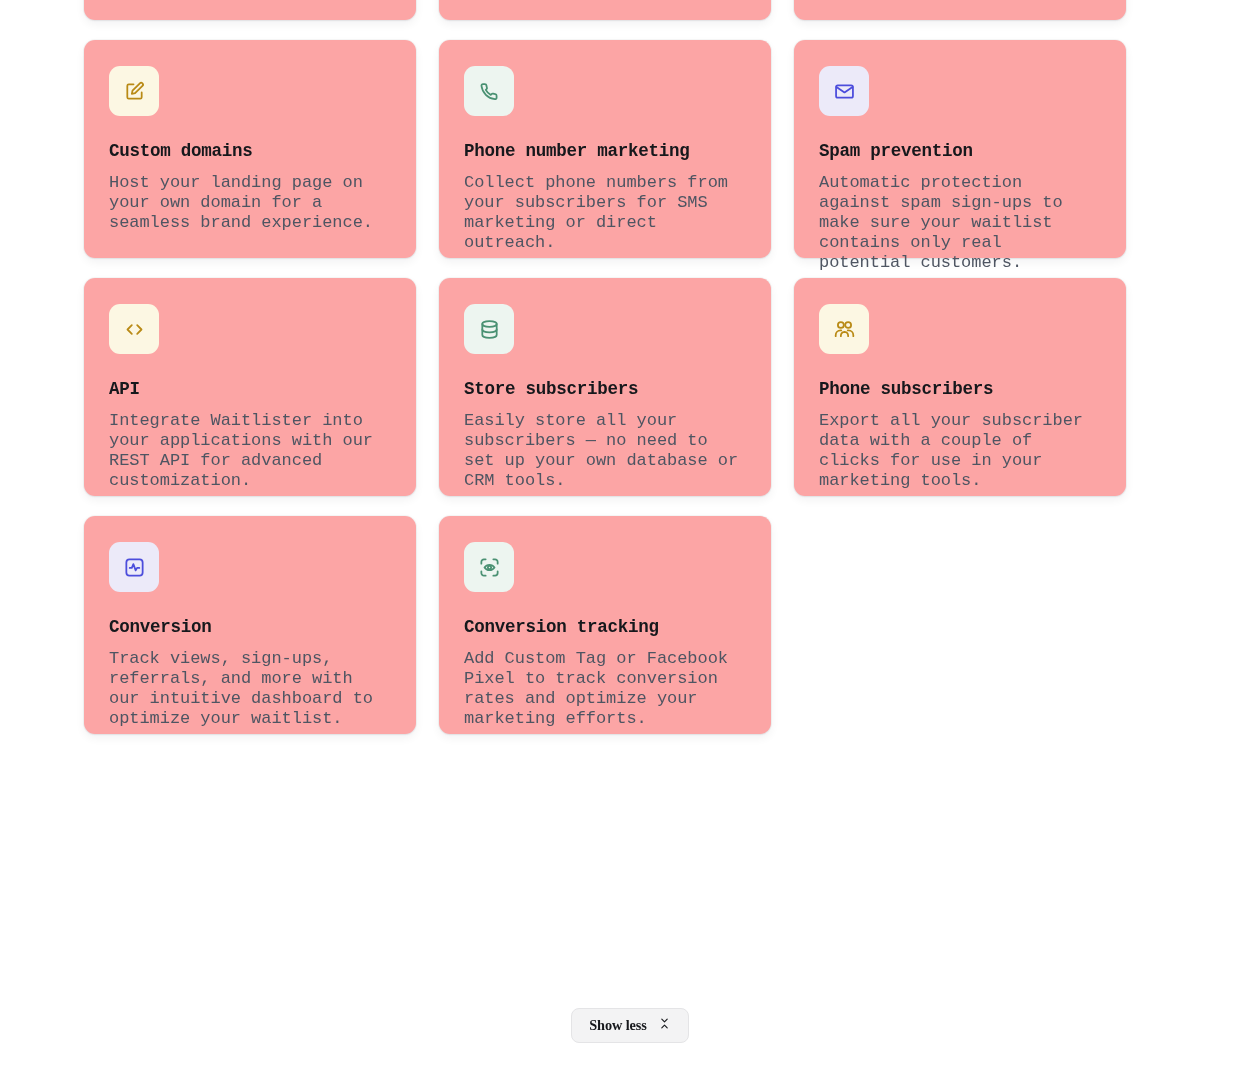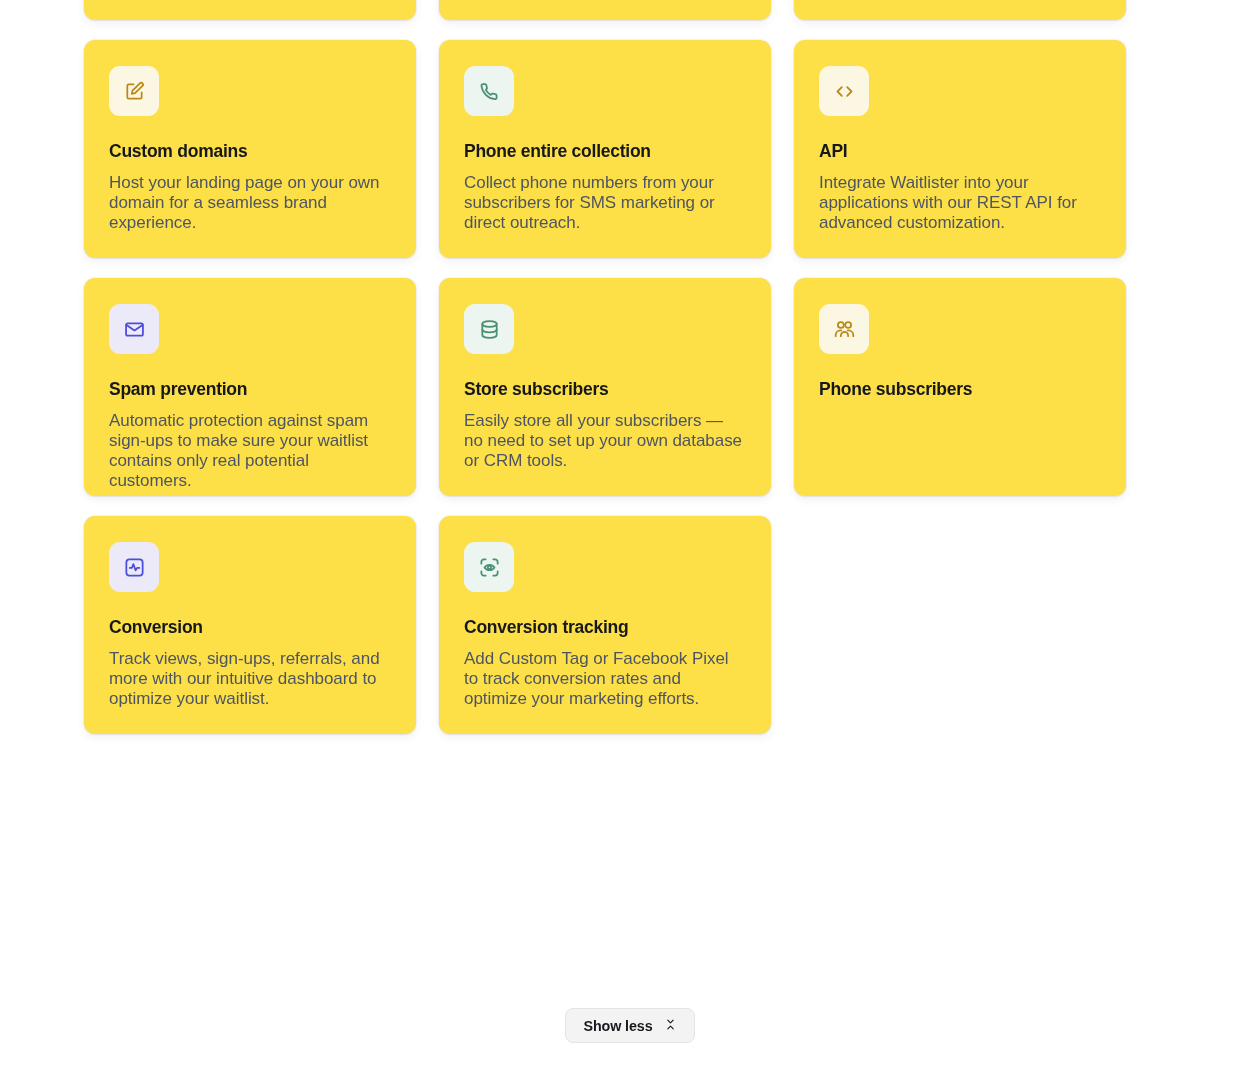--- a/index.html
+++ b/index.html
@@ -27,26 +27,27 @@
     row-gap: 20px;
     position: absolute;
     left: 84px;
     top: -198px;
   }
 
   
   .feature-card {
     width: 332px;
     height: 218px;
-    background: #fde047;
+    background: #fca5a5;
     border-radius: 11px;
     box-shadow: 0 1px 2px rgba(16,24,40,0.05),
                 0 4px 10px rgba(16,24,40,0.055),
                 0 0 0 1px rgba(16,24,40,0.035);
     padding: 26px 25px 0 25px;
+    font-family: Liberation Mono, monospace;
   }
 
   .icon-tile {
     width: 50px;
     height: 50px;
     border-radius: 11px;
     display: flex;
     align-items: center;
     justify-content: center;
   }
@@ -89,21 +90,21 @@
   }
   .show-less-btn {
     display: inline-flex;
     align-items: center;
     gap: 11px;
     height: 35px;
     padding: 0 17px;
     background: #f3f3f4;
     border: 1px solid #e4e4e6;
     border-radius: 8px;
-    font-family: Liberation Sans, sans-serif;
+    font-family: Liberation Serif, serif;
     font-size: 14.3px;
     font-weight: 700;
     color: #17191d;
     letter-spacing: -0.1px;
     cursor: pointer;
   }
   .show-less-btn svg {
     width: 13px; height: 13px;
     stroke: #17191d; stroke-width: 2.1;
     fill: none; stroke-linecap: round; stroke-linejoin: round;
@@ -131,46 +132,46 @@
         <div class="card-desc">Host your landing page on your own domain for a seamless brand experience.</div>
       </div>
       <div class="feature-card">
         <div class="icon-tile tile-green">
           <span>
             <svg class="ic-green" viewBox="0 0 24 24" fill="none" stroke-width="1.85" stroke-linecap="round" stroke-linejoin="round">
               <path d="M7.2 4.2h-2a1.6 1.6 0 0 0-1.6 1.8 16 16 0 0 0 14 14 1.6 1.6 0 0 0 1.8-1.6v-2a1.6 1.6 0 0 0-1.4-1.6 10 10 0 0 1-2.2-.5 1.6 1.6 0 0 0-1.7.4l-.8.8a13 13 0 0 1-5.2-5.2l.8-.8a1.6 1.6 0 0 0 .4-1.7 10 10 0 0 1-.5-2.2 1.6 1.6 0 0 0-1.6-1.4z"></path>
             </svg>
           </span>
         </div>
-        <div class="card-title">Phone entire collection</div>
+        <div class="card-title">Phone number marketing</div>
         <div class="card-desc">Collect phone numbers from your subscribers for SMS marketing or direct outreach.</div>
+      </div>
+      <div class="feature-card">
+        <div class="icon-tile tile-indigo">
+          <span>
+            <svg class="ic-indigo" viewBox="0 0 24 24" fill="none" stroke-width="1.85" stroke-linecap="round" stroke-linejoin="round">
+              <rect x="3.2" y="5.5" width="17.6" height="13" rx="1.8"></rect>
+              <path d="M3.6 7.2 12 13l8.4-5.8"></path>
+            </svg>
+          </span>
+        </div>
+        <div class="card-title">Spam prevention</div>
+        <div class="card-desc">Automatic protection against spam sign-ups to make sure your waitlist contains only real potential customers.</div>
       </div>
       <div class="feature-card">
         <div class="icon-tile tile-amber">
           <span>
             <svg class="ic-amber" viewBox="0 0 24 24" fill="none" stroke-width="1.85" stroke-linecap="round" stroke-linejoin="round">
               <path d="M9.2 7.5 4.7 12l4.5 4.5"></path>
               <path d="M14.8 7.5 19.3 12l-4.5 4.5"></path>
             </svg>
           </span>
         </div>
         <div class="card-title">API</div>
         <div class="card-desc">Integrate Waitlister into your applications with our REST API for advanced customization.</div>
-      </div>
-      <div class="feature-card">
-        <div class="icon-tile tile-indigo">
-          <span>
-            <svg class="ic-indigo" viewBox="0 0 24 24" fill="none" stroke-width="1.85" stroke-linecap="round" stroke-linejoin="round">
-              <rect x="3.2" y="5.5" width="17.6" height="13" rx="1.8"></rect>
-              <path d="M3.6 7.2 12 13l8.4-5.8"></path>
-            </svg>
-          </span>
-        </div>
-        <div class="card-title">Spam prevention</div>
-        <div class="card-desc">Automatic protection against spam sign-ups to make sure your waitlist contains only real potential customers.</div>
       </div>
       <div class="feature-card">
         <div class="icon-tile tile-green">
           <span>
             <svg class="ic-green" viewBox="0 0 24 24" fill="none" stroke-width="1.85" stroke-linecap="round" stroke-linejoin="round">
               <ellipse cx="12" cy="6.2" rx="7.5" ry="3"></ellipse>
               <path d="M4.5 6.2v11.6c0 1.66 3.36 3 7.5 3s7.5-1.34 7.5-3V6.2"></path>
               <path d="M4.5 12c0 1.66 3.36 3 7.5 3s7.5-1.34 7.5-3"></path>
             </svg>
           </span>
@@ -184,20 +185,21 @@
             <svg class="ic-amber" viewBox="0 0 24 24" fill="none" stroke-width="1.85" stroke-linecap="round" stroke-linejoin="round">
               <circle cx="8.2" cy="7.3" r="3.1"></circle>
               <circle cx="15.8" cy="7.3" r="3.1"></circle>
               <path d="M2.8 19v-1a5 5 0 0 1 5-5h.8"></path>
               <path d="M21.2 19v-1a5 5 0 0 0-5-5h-.8"></path>
               <path d="M8.2 19v-.6a4 4 0 0 1 4-4h-.4a4 4 0 0 1 4 4v.6"></path>
             </svg>
           </span>
         </div>
         <div class="card-title">Phone subscribers</div>
+        <div class="card-desc">Export all your subscriber data with a couple of clicks for use in your marketing tools.</div>
       </div>
       <div class="feature-card">
         <div class="icon-tile tile-indigo">
           <span>
             <svg class="ic-indigo" viewBox="0 0 24 24" fill="none" stroke-width="1.85" stroke-linecap="round" stroke-linejoin="round">
               <rect x="3.5" y="3.5" width="17" height="17" rx="3.2"></rect>
               <path d="M7 12.4h2.2l1.6-4 2.4 6.6 1.5-2.6H17"></path>
             </svg>
           </span>
         </div>

